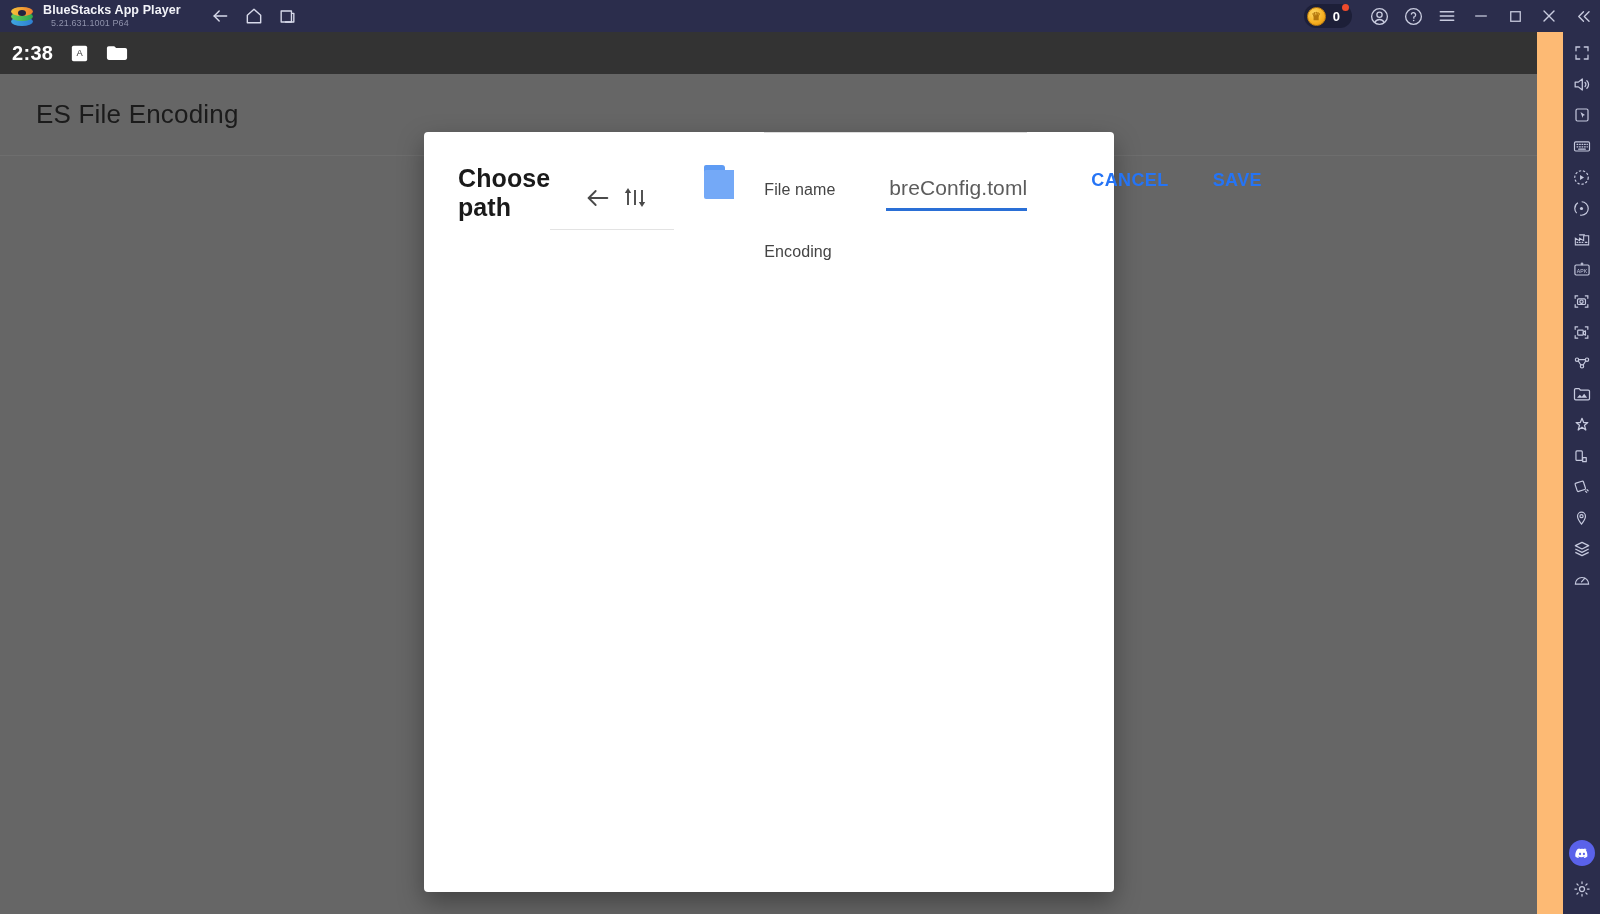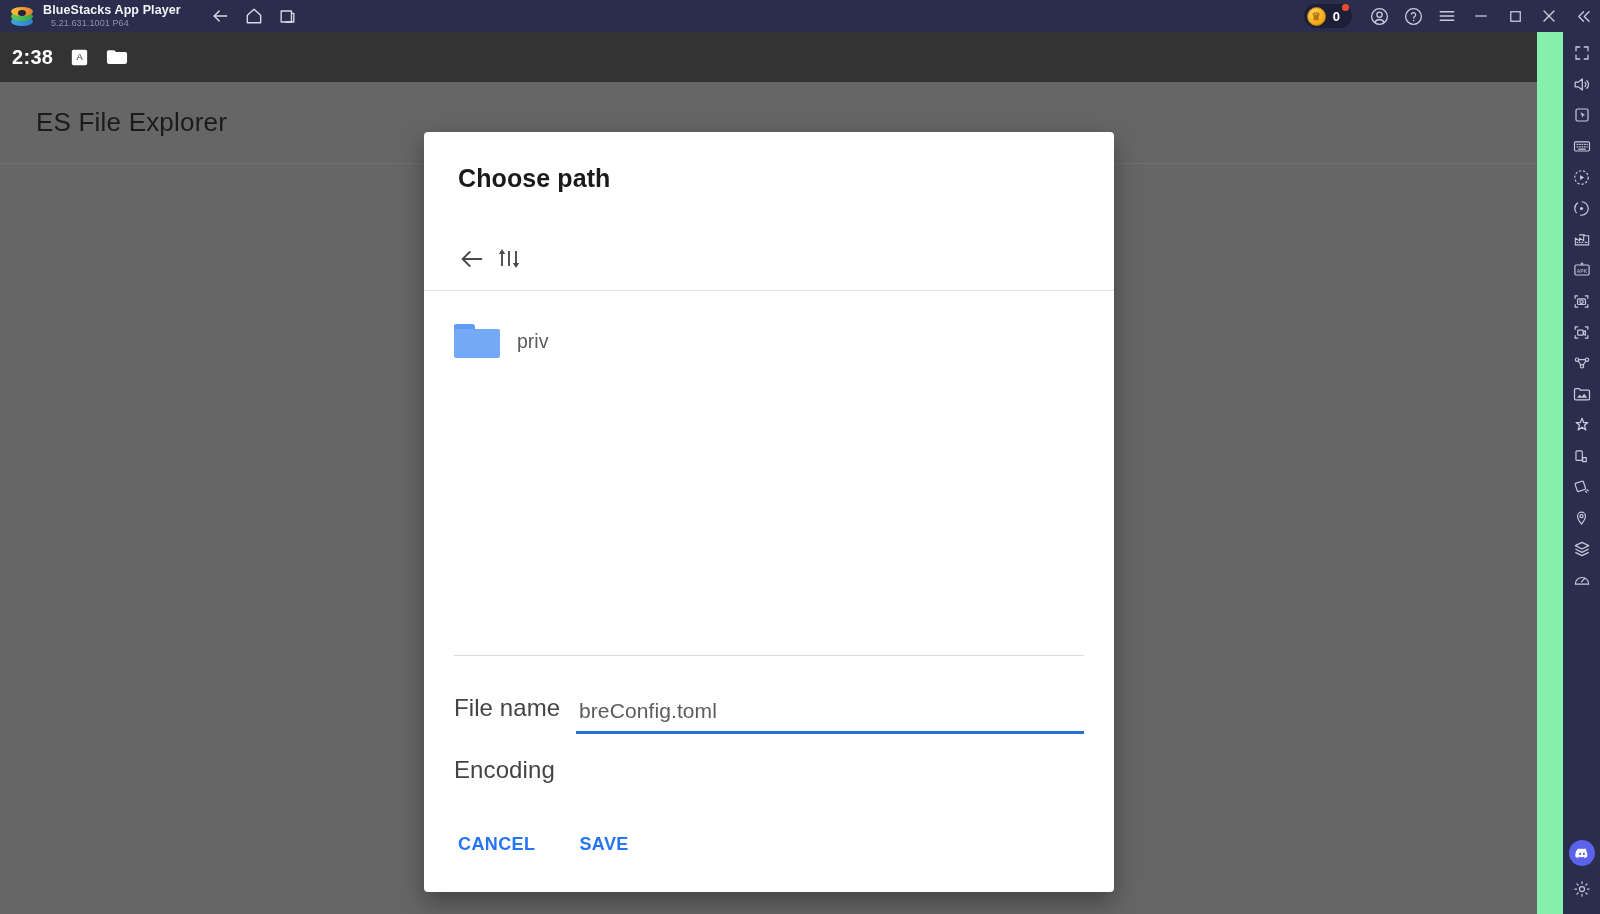--- a/index.html
+++ b/index.html
@@ -7,21 +7,21 @@
     width: 1600px; height: 914px;
     overflow: hidden;
     font-family: "Liberation Sans", sans-serif;
     background: #2b2d4a;
   }
 
   
   #app-window {
     position: relative;
     width: 1600px; height: 914px;
-    background: #86efac;
+    background: #fdba74;
   }
 
   
   #titlebar {
     position: absolute; top: 0; left: 0;
     width: 1600px; height: 32px;
     background: #2b2d4c;
     display: flex; align-items: center;
   }
   #bs-logo {
@@ -87,21 +87,21 @@
   }
 
   
   #android {
     position: absolute; left: 0; top: 32px;
     width: 1537px; height: 882px;
     background: #666666;
     overflow: hidden;
   }
   #status-bar {
-    height: 50px; width: 100%;
+    height: 42px; width: 100%;
     background: #333333;
     display: flex; align-items: center; padding-left: 12px;
   }
   #clock { color:#ffffff; font-size: 20px; font-weight: bold; letter-spacing:.3px; }
   .sb-icon { margin-left: 18px; display:flex; align-items:center; }
 
   #app-bar {
     height: 82px; width: 100%;
     background: #666666;
     display: flex; align-items: center;
@@ -110,21 +110,21 @@
   #app-title { margin-left: 36px; font-size: 26px; color: #1b1b1b; letter-spacing:.2px; }
   #app-body { width:100%; height: calc(100% - 117px); background: #666666; }
 
   
   #dialog {
     position: absolute; left: 424px; top: 100px;
     width: 690px; height: 760px;
     background: #ffffff;
     border-radius: 4px;
     box-shadow: 0 10px 26px rgba(0,0,0,.35);
-    display: flex; flex-direction: column;
+    display: flex; flex-direction: row;
   }
   #dialog-title {
     font-size: 25px; font-weight: bold; color: #1a1a1a;
     padding: 32px 0 0 34px; letter-spacing: .1px;
   }
 
   #path-bar {
     height: 64px; margin-top: 34px;
     display: flex; align-items: center;
     padding: 0 20px 0 30px;
@@ -153,21 +153,21 @@
   .folder-icon .body {
     position:absolute; left:0; top:5px; width:46px; height:29px;
     background:#74a9f7; border-radius:2px;
   }
   .file-label { margin-left: 17px; font-size: 19.5px; color: #5c5c5c; }
 
   #form-area { padding: 0 30px; }
   #form-divider { height:1px; background:#dcdcdc; margin-bottom: 16px; }
 
   .field-row { display:flex; align-items: flex-end; height: 62px; }
-  .field-label { width: 122px; font-size: 24px; color:#444; padding-bottom: 12px; letter-spacing:.1px; }
+  .field-label { width: 122px; font-size: 16px; color:#444; padding-bottom: 12px; letter-spacing:.1px; }
   .field-wrap { flex:1; position: relative; }
   .field-value {
     font-size: 21px; color: #5c5c5c; padding: 0 0 8px 3px; letter-spacing:.1px;
   }
   #filename-underline { height: 3px; background: #2a6fd6; }
   #encoding-underline { height: 1px; background: #c9c9c9; }
   #encoding-caret {
     position:absolute; right: 0; bottom: 4px;
     width: 0; height: 0;
     border-left: 22px solid transparent;
@@ -287,21 +287,21 @@
         </svg>
       </div>
       <div class="sb-icon">
         <svg width="22" height="17" viewBox="0 0 24 18">
           <path d="M1 3 a2 2 0 0 1 2-2 h6 l2 2 h10 a2 2 0 0 1 2 2 v9 a2 2 0 0 1 -2 2 h-18 a2 2 0 0 1 -2 -2 z" fill="#ffffff"></path>
         </svg>
       </div>
     </div>
 
     <div id="app-bar">
-      <div id="app-title">ES File Explorer</div>
+      <div id="app-title">ES File Encoding</div>
     </div>
 
     <div id="app-body"></div>
 
     <div id="dialog">
 
       <div id="dialog-title">Choose path</div>
 
       <div id="path-bar">
         <div id="back-arrow">

